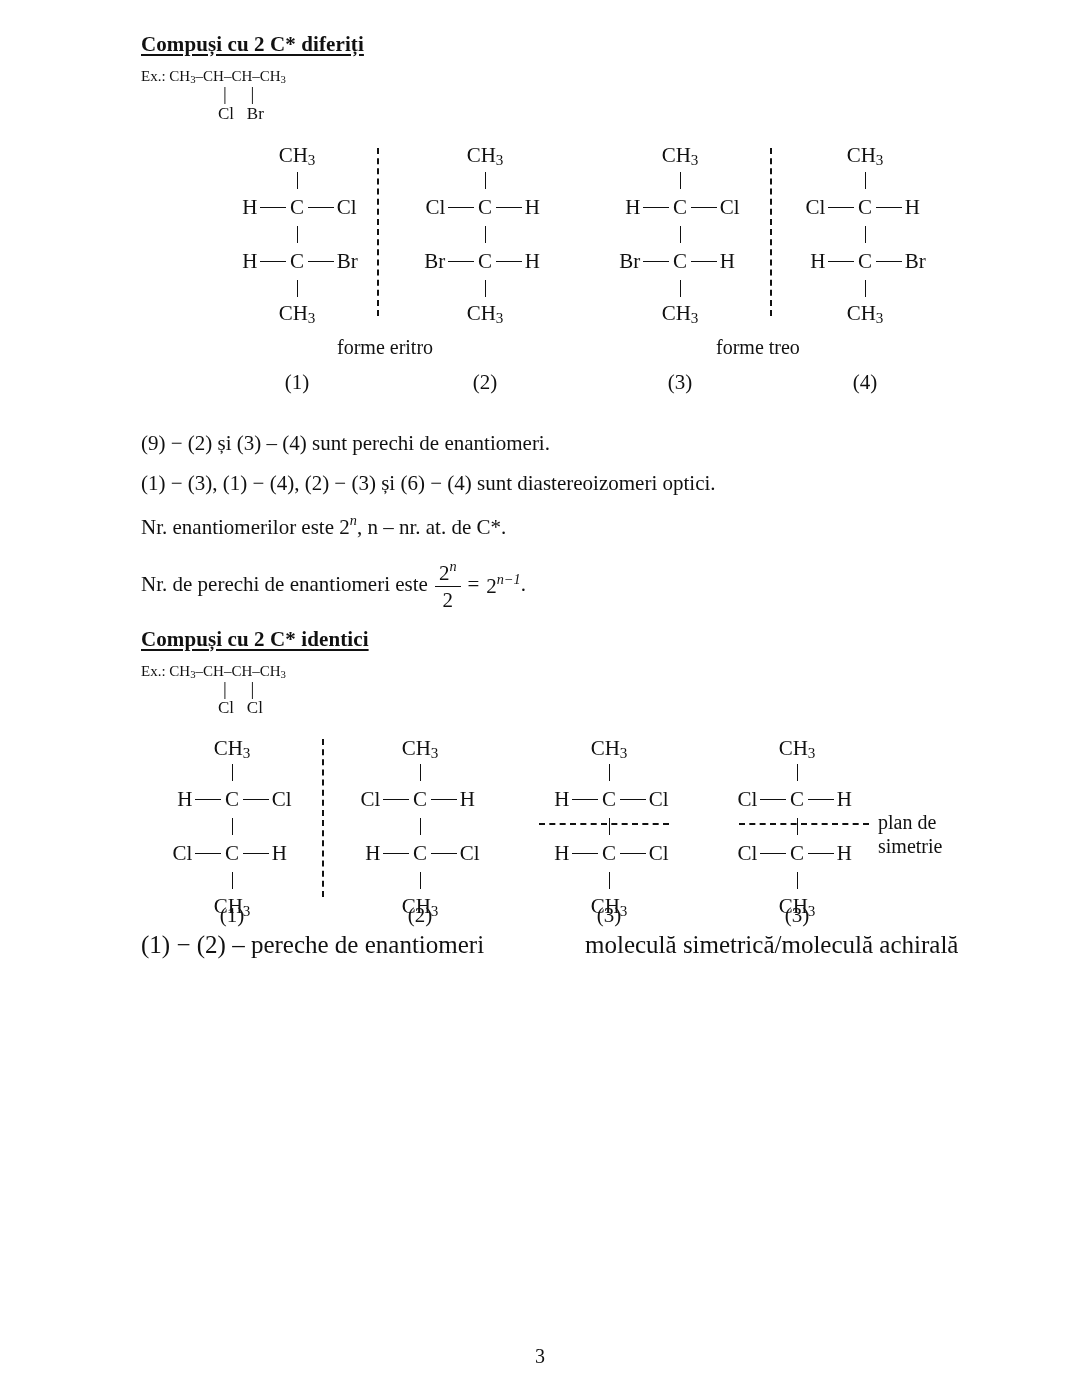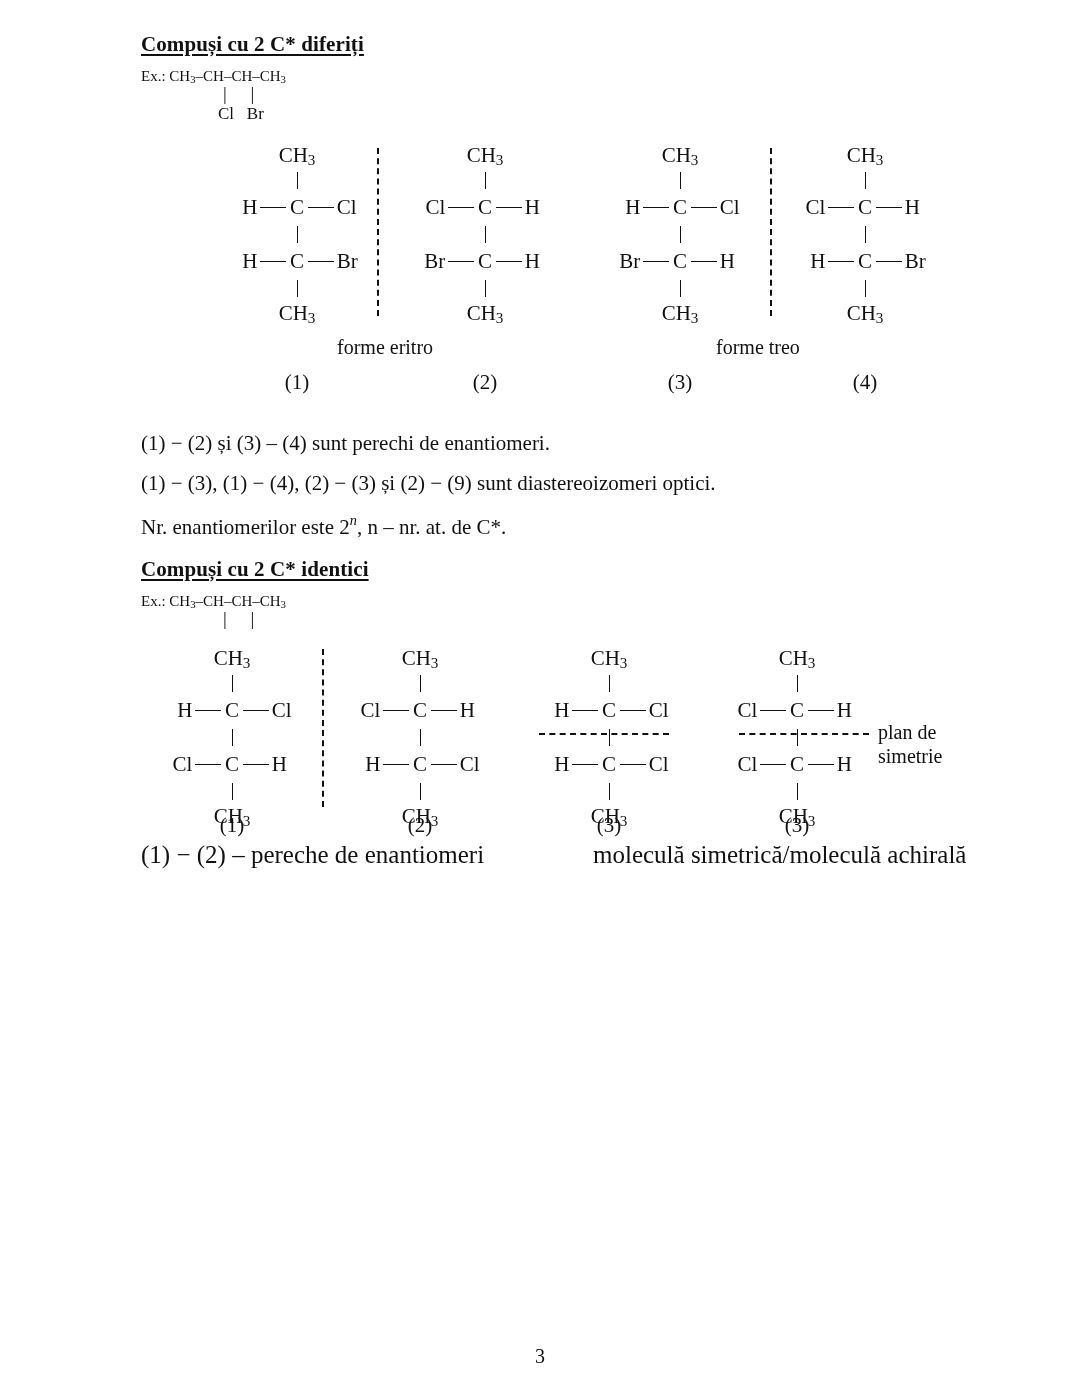--- a/index.html
+++ b/index.html
@@ -347,33 +347,45 @@
     <div style="position:relative; height:46px;">
       <div class="fischer-label" style="left:61px; top:4px;">(1)</div>
       <div class="fischer-label" style="left:249px; top:4px;">(2)</div>
       <div class="fischer-label" style="left:444px; top:4px;">(3)</div>
       <div class="fischer-label" style="left:629px; top:4px;">(4)</div>
     </div>
 
   </div>
 
   <div style="margin-top:21px;">
-    <p class="body-line">(1) − (2) și (3) – (4) sunt perechi de enantiomeri.</p>
-    <p class="body-line">(1) − (3), (1) − (4), (2) − (3) și (2) − (9) sunt diastereoizomeri optici.</p>
+    <p class="body-line">(9) − (2) și (3) – (4) sunt perechi de enantiomeri.</p>
+    <p class="body-line">(1) − (3), (1) − (4), (2) − (3) și (6) − (4) sunt diastereoizomeri optici.</p>
     <p class="body-line"><span>Nr. enantiomerilor este 2</span><span class="pow">n</span><span>, n – nr. at. de C*.</span></p>
 
+    <div class="frac-line">
+      <span>Nr. de perechi de enantiomeri este</span>
+      <span class="frac">
+        <span class="num"><span>2</span><span class="pow">n</span></span>
+        <span class="bar"></span>
+        <span class="den">2</span>
+      </span>
+      <span>=</span>
+      <span style="margin-left:7px;"><span>2</span><span class="pow">n−1</span></span>
+          <span>.</span>
+    </div>
   </div>
 
   <div style="margin-top:8px;">
 
     <div class="section-heading">Compuși cu 2 C* identici</div>
 
     <div class="example-block">
       <div class="example-line"><span>Ex.: </span><span>CH<sub>3</sub>–CH–CH–CH<sub>3</sub></span></div>
       <div class="ex-bonds">|     |</div>
+      <div class="ex-subs">Cl   Cl</div>
     </div>
 
     
     <div class="fischer-row" style="height:168px; margin-top:17px;">
 
       <div class="mirror-v" style="left:181px; top:4px; height:158px;"></div>
 
       <div class="plane-h" style="left:398px; top:88px; width:130px;"></div>
       <div class="plane-h" style="left:598px; top:88px; width:130px;"></div>
 
@@ -497,21 +509,21 @@
     <div style="position:relative; height:28px;">
       <div class="fischer-label" style="left:-4px; top:0;">(1)</div>
       <div class="fischer-label" style="left:184px; top:0;">(2)</div>
       <div class="fischer-label" style="left:373px; top:0;">(3)</div>
       <div class="fischer-label" style="left:561px; top:0;">(3)</div>
     </div>
 
     
     <div class="caption-row" style="height:36px;">
       <div class="caption-text" style="left:0; top:0;">(1) − (2) – pereche de enantiomeri</div>
-      <div class="caption-text" style="left:444px; top:0;margin-left:8px;">moleculă simetrică/moleculă achirală</div>
+      <div class="caption-text" style="left:444px; top:0;">moleculă simetrică/moleculă achirală</div>
     </div>
   </div>
 
   <div style="margin-top:13px;">
   </div>
 
 </div>
 
 <div class="page-number">3</div>
 </div>

